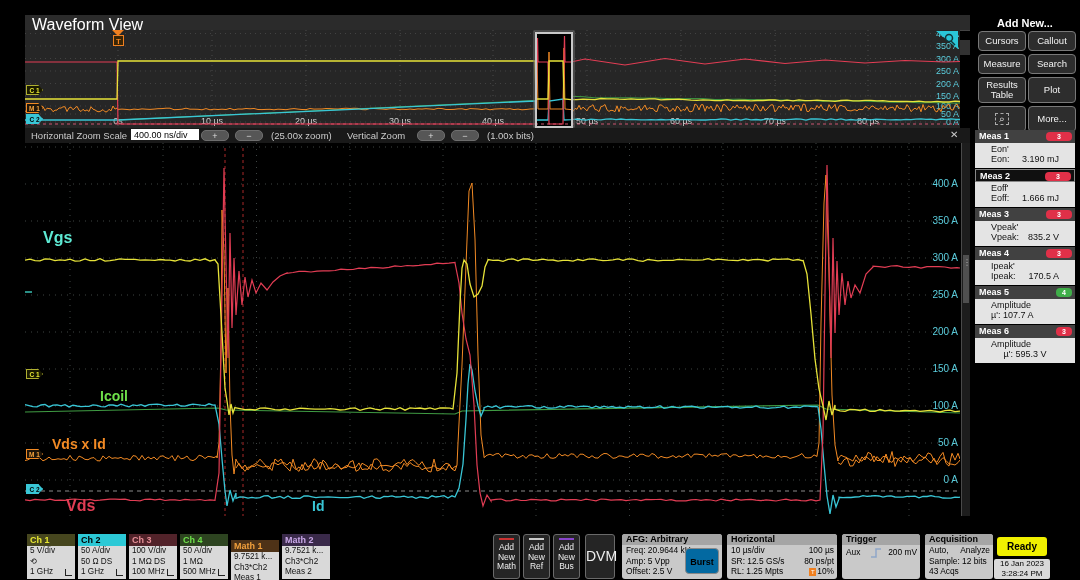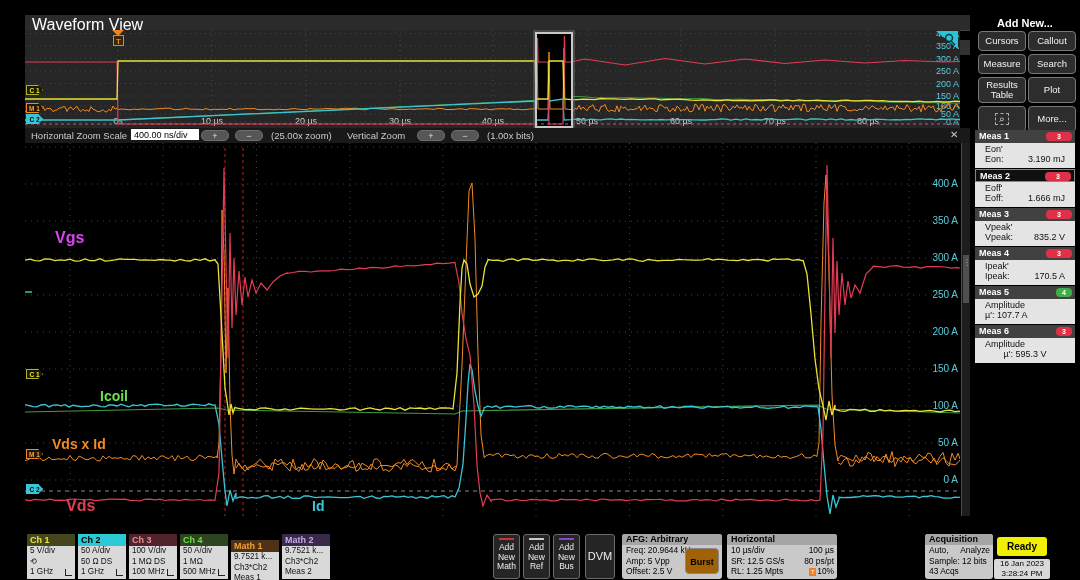--- a/index.html
+++ b/index.html
@@ -19,21 +19,21 @@
   .zbtn{position:absolute;height:11px;width:28px;top:2px;background:#565656;border-radius:5px;color:#ddd;
         text-align:center;line-height:10px;font-size:9px;border:1px solid #6e6e6e;box-sizing:border-box;}
   .zinput{position:absolute;top:1px;height:11px;width:62px;background:#fff;color:#000;border:none;font-size:9px;
           font-family:"Liberation Sans",sans-serif;padding:0 3px;}
   .rpanel{left:970px;top:0;width:110px;height:533px;background:#000;}
   .rp-title{position:absolute;left:0;width:100%;text-align:center;color:#fff;font-weight:bold;font-size:11px;}
   .rbtn{position:absolute;background:#2d2d2d;border:1px solid #787878;border-radius:4px;color:#f2f2f2;
         font-size:9.5px;text-align:center;display:flex;align-items:center;justify-content:center;line-height:10px;}
   .meas{position:absolute;left:5px;width:100px;}
   .meas .hd{height:13px;background:#414141;color:#fff;font-size:9px;font-weight:bold;line-height:13px;padding-left:4px;position:relative;}
-  .meas .bd{height:25px;background:#e4e4e4;color:#111;font-size:9px;padding:1px 10px;box-sizing:border-box;}
+  .meas .bd{height:25px;background:#e4e4e4;color:#111;font-size:9px;padding:1px 16px;box-sizing:border-box;}
   .pill{position:absolute;right:3px;top:2px;height:9px;border-radius:4px;color:#fff;font-size:7px;line-height:9px;text-align:center;}
   .badge{position:absolute;top:534px;width:48px;height:45px;background:#d9d9d9;}
   .badge .bh{height:12px;font-size:9px;font-weight:bold;line-height:12px;padding-left:3px;}
   .badge .br{font-size:8.2px;color:#111;padding-left:3px;height:10.5px;line-height:10.5px;white-space:nowrap;}
   .hook{position:absolute;right:3px;bottom:3px;width:6px;height:6px;border-left:1.5px solid #222;border-bottom:1.5px solid #222;}
   .addbtn{position:absolute;top:534px;width:27px;height:45px;background:#252525;border:1px solid #6a6a6a;border-radius:3px;
           box-sizing:border-box;color:#eee;font-size:8.5px;text-align:center;line-height:9.5px;padding-top:8px;}
   .addbtn .cbar{position:absolute;top:3px;left:5px;width:15px;height:2px;}
   .panel{position:absolute;top:534px;background:#c9c9c9;border-radius:3px;overflow:hidden;color:#000;}
   .panel .ph{height:11px;background:#a5a5a5;font-size:9px;font-weight:bold;line-height:11px;padding-left:4px;}
@@ -169,21 +169,21 @@
         <line x1="200" y1="5" x2="200" y2="373" stroke="#a82828" stroke-width="1" stroke-dasharray="3,3"></line>
         <line x1="218" y1="5" x2="218" y2="373" stroke="#a82828" stroke-width="1" stroke-dasharray="3,3"></line>
         <polyline points="0.0,269.0 193.0,265.0 201.0,267.0 430.0,271.0 437.0,268.0 793.0,262.0 801.0,266.0 935.0,270.0" fill="none" stroke="#3f9b43" stroke-width="1.2"></polyline>
         <polyline points="0.0,317.5 3.0,316.8 6.0,315.0 9.0,314.4 12.0,313.7 15.0,315.0 18.0,317.8 21.0,316.4 24.0,314.1 27.0,316.6 30.0,316.5 33.0,315.8 36.0,316.3 39.0,315.7 42.0,316.9 45.0,312.5 48.0,316.7 51.0,317.5 54.0,313.1 57.0,314.4 60.0,316.4 63.0,316.7 66.0,315.1 69.0,314.6 72.0,317.7 75.0,317.9 78.0,312.9 81.0,315.9 84.0,313.4 87.0,315.4 90.0,314.8 93.0,315.3 96.0,314.4 99.0,316.1 102.0,315.6 105.0,317.0 108.0,312.6 111.0,313.2 114.0,317.2 117.0,312.4 120.0,316.9 123.0,313.9 126.0,315.9 129.0,314.1 132.0,316.9 135.0,313.3 138.0,312.9 141.0,314.8 144.0,315.6 147.0,312.6 150.0,317.8 153.0,312.4 156.0,315.8 159.0,315.1 162.0,313.0 165.0,316.8 168.0,317.6 171.0,316.0 174.0,312.2 177.0,313.1 180.0,315.5 183.0,313.4 186.0,313.8 189.0,314.6 192.0,313.0 192.0,315.0 194.0,300.0 196.0,200.0 197.0,67.0 199.0,110.0 201.0,230.0 203.0,145.0 205.0,262.0 207.0,312.0 209.0,331.0 211.0,316.0 211.0,316.5 214.0,321.7 217.0,324.6 220.0,328.3 223.0,324.2 226.0,324.2 229.0,321.6 232.0,319.9 235.0,316.2 238.0,319.5 241.0,323.0 244.0,323.7 247.0,327.5 250.0,316.0 253.0,318.6 256.0,316.0 259.0,321.8 262.0,324.9 265.0,328.1 268.0,316.2 271.0,325.8 274.0,328.4 277.0,321.3 280.0,327.3 283.0,326.7 286.0,321.5 289.0,315.7 292.0,318.4 295.0,326.3 298.0,317.0 301.0,320.1 304.0,326.1 307.0,324.5 310.0,320.7 313.0,322.1 316.0,325.9 319.0,324.8 322.0,324.3 325.0,319.0 328.0,317.6 331.0,328.3 334.0,326.6 337.0,320.2 340.0,321.9 343.0,323.7 346.0,326.7 349.0,316.4 352.0,315.8 355.0,318.7 358.0,327.4 361.0,326.6 364.0,328.5 367.0,326.0 370.0,321.4 373.0,319.6 376.0,320.2 379.0,316.3 382.0,321.6 385.0,317.7 388.0,316.6 391.0,319.7 394.0,322.4 397.0,318.6 400.0,323.9 403.0,328.2 406.0,329.0 409.0,316.1 412.0,328.0 415.0,326.7 418.0,324.9 421.0,327.2 424.0,321.3 427.0,326.0 430.0,327.8 432.0,322.0 433.0,300.0 437.0,222.0 441.0,122.0 444.0,48.0 447.0,40.0 450.0,96.0 453.0,212.0 456.0,292.0 459.0,313.0 459.0,314.6 462.0,312.2 465.0,311.2 468.0,312.5 471.0,310.8 474.0,310.6 477.0,314.4 480.0,310.9 483.0,311.6 486.0,312.7 489.0,311.7 492.0,315.2 495.0,314.0 498.0,312.3 501.0,315.4 504.0,312.1 507.0,311.8 510.0,313.5 513.0,313.0 516.0,315.3 519.0,314.6 522.0,310.7 525.0,314.8 528.0,315.3 531.0,314.5 534.0,310.6 537.0,312.8 540.0,311.6 543.0,313.1 546.0,310.8 549.0,311.3 552.0,314.7 555.0,311.2 558.0,311.2 561.0,313.3 564.0,314.9 567.0,312.7 570.0,314.9 573.0,315.1 576.0,312.2 579.0,310.5 582.0,310.7 585.0,312.8 588.0,315.3 591.0,314.8 594.0,312.9 597.0,313.1 600.0,314.1 603.0,314.3 606.0,312.5 609.0,310.9 612.0,313.9 615.0,311.3 618.0,311.2 621.0,312.9 624.0,313.3 627.0,310.5 630.0,311.8 633.0,315.4 636.0,313.4 639.0,314.4 642.0,314.9 645.0,313.9 648.0,312.6 651.0,314.7 654.0,312.8 657.0,314.3 660.0,312.5 663.0,310.9 666.0,314.6 669.0,311.2 672.0,311.1 675.0,311.5 678.0,311.7 681.0,314.5 684.0,310.6 687.0,313.2 690.0,312.2 693.0,313.3 696.0,311.1 699.0,310.9 702.0,310.7 705.0,314.2 708.0,311.8 711.0,311.9 714.0,313.8 717.0,313.4 720.0,311.9 723.0,312.8 726.0,312.5 729.0,311.4 732.0,315.1 735.0,312.0 738.0,314.3 741.0,312.9 744.0,313.8 747.0,314.8 750.0,314.9 753.0,312.1 756.0,314.3 759.0,313.4 762.0,313.8 765.0,315.5 768.0,314.5 771.0,313.6 774.0,312.4 777.0,310.5 780.0,314.6 783.0,314.9 786.0,314.6 789.0,311.9 792.0,313.5 792.0,313.0 794.0,300.0 796.0,180.0 799.0,60.0 801.0,32.0 804.0,130.0 807.0,252.0 810.0,302.0 813.0,318.0 813.0,316.0 816.0,312.2 819.0,313.7 822.0,314.6 825.0,323.1 828.0,322.8 831.0,316.8 834.0,320.0 837.0,313.9 840.0,317.0 843.0,309.4 846.0,310.8 849.0,318.9 852.0,313.6 855.0,317.0 858.0,319.6 861.0,311.0 864.0,319.7 867.0,308.5 870.0,323.5 873.0,316.4 876.0,314.0 879.0,317.3 882.0,319.9 885.0,314.3 888.0,318.7 891.0,315.2 894.0,311.2 897.0,313.7 900.0,315.1 903.0,309.9 906.0,311.2 909.0,317.5 912.0,319.3 915.0,313.4 918.0,309.4 921.0,320.3 924.0,323.1 927.0,310.3 930.0,317.1 933.0,310.3 935.0,316.0" fill="none" stroke="#f28a24" stroke-width="1"></polyline>
         <polyline points="211.0,325.0 214.0,320.3 217.0,325.7 220.0,322.0 223.0,326.9 226.0,322.7 229.0,323.7 232.0,321.6 235.0,323.0 238.0,324.1 241.0,323.4 244.0,326.1 247.0,320.0 250.0,320.0 253.0,321.8 256.0,320.0 259.0,319.6 262.0,322.1 265.0,319.0 268.0,323.7 271.0,326.6 274.0,323.9 277.0,326.9 280.0,319.4 283.0,324.2 286.0,321.3 289.0,326.1 292.0,324.9 295.0,319.4 298.0,320.3 301.0,326.9 304.0,325.1 307.0,324.8 310.0,325.4 313.0,322.4 316.0,326.4 319.0,324.2 322.0,322.4 325.0,323.8 328.0,324.9 331.0,324.1 334.0,319.9 337.0,326.6 340.0,326.0 343.0,326.3 346.0,321.2 349.0,324.5 352.0,326.3 355.0,322.6 358.0,322.7 361.0,322.4 364.0,322.9 367.0,323.8 370.0,321.8 373.0,323.1 376.0,326.4 379.0,320.3 382.0,323.5 385.0,319.6 388.0,322.0 391.0,323.3 394.0,323.4 397.0,326.8 400.0,325.2 403.0,325.1 406.0,324.5 409.0,322.6 412.0,325.2 415.0,326.1 418.0,322.8 421.0,320.3 424.0,321.2 427.0,326.0 430.0,323.5 432.0,323.0" fill="none" stroke="#f28a24" stroke-width="1"></polyline>
         <polyline points="813.0,319.7 816.0,321.5 819.0,316.7 822.0,315.2 825.0,316.4 828.0,318.1 831.0,312.0 834.0,316.8 837.0,318.2 840.0,313.7 843.0,315.0 846.0,317.6 849.0,312.9 852.0,317.5 855.0,317.5 858.0,313.4 861.0,313.8 864.0,318.0 867.0,319.4 870.0,314.6 873.0,316.2 876.0,319.2 879.0,313.0 882.0,315.7 885.0,314.7 888.0,318.9 891.0,320.8 894.0,317.3 897.0,317.1 900.0,313.8 903.0,317.4 906.0,320.0 909.0,315.1 912.0,321.6 915.0,317.8 918.0,314.6 921.0,317.5 924.0,320.9 927.0,321.2 930.0,322.0 933.0,319.6 935.0,317.0" fill="none" stroke="#f28a24" stroke-width="1"></polyline>
         <polyline points="0.0,261.7 4.0,262.6 8.0,263.7 12.0,263.9 16.0,262.0 20.0,261.4 24.0,263.9 28.0,262.1 32.0,261.8 36.0,262.9 40.0,261.6 44.0,263.9 48.0,262.1 52.0,263.0 56.0,263.7 60.0,263.3 64.0,263.4 68.0,261.8 72.0,262.3 76.0,263.6 80.0,263.8 84.0,261.9 88.0,262.0 92.0,263.0 96.0,261.1 100.0,262.7 104.0,263.8 108.0,261.9 112.0,262.7 116.0,261.6 120.0,263.2 124.0,261.6 128.0,261.3 132.0,261.2 136.0,261.7 140.0,262.9 144.0,262.3 148.0,262.3 152.0,261.3 156.0,263.0 160.0,263.1 164.0,262.0 168.0,261.2 172.0,261.6 176.0,262.2 180.0,262.7 184.0,260.8 188.0,262.2 190.0,262.0 194.0,281.0 197.0,316.0 200.0,348.0 202.0,363.0 205.0,347.0 208.0,358.0 211.0,350.0 211.0,355.3 215.0,354.0 219.0,354.2 223.0,355.2 227.0,354.3 231.0,355.1 235.0,354.7 239.0,352.9 243.0,352.7 247.0,355.2 251.0,354.4 255.0,353.4 259.0,355.3 263.0,353.0 267.0,355.3 271.0,355.2 275.0,355.3 279.0,353.0 283.0,352.9 287.0,353.8 291.0,354.7 295.0,354.1 299.0,354.2 303.0,354.0 307.0,354.1 311.0,354.4 315.0,354.7 319.0,354.7 323.0,354.7 327.0,354.1 331.0,353.7 335.0,353.5 339.0,355.3 343.0,354.0 347.0,352.9 351.0,355.0 355.0,355.4 359.0,353.4 363.0,353.7 367.0,352.8 371.0,354.0 375.0,353.9 379.0,353.2 383.0,354.4 387.0,353.7 391.0,355.4 395.0,353.9 399.0,354.5 403.0,355.2 407.0,352.8 411.0,354.0 415.0,353.4 419.0,352.7 423.0,355.1 427.0,352.8 430.0,354.0 434.0,345.0 438.0,321.0 441.0,276.0 443.0,241.0 445.0,221.0 447.0,227.0 450.0,248.0 453.0,263.0 456.0,273.0 459.0,266.0 459.0,264.6 463.0,263.1 467.0,264.3 471.0,262.8 475.0,265.2 479.0,263.7 483.0,263.2 487.0,263.5 491.0,264.2 495.0,263.3 499.0,263.2 503.0,262.7 507.0,262.9 511.0,264.8 515.0,265.0 519.0,263.5 523.0,265.0 527.0,265.1 531.0,264.6 535.0,263.3 539.0,264.4 543.0,262.6 547.0,262.9 551.0,264.1 555.0,263.4 559.0,263.2 563.0,263.4 567.0,264.8 571.0,263.2 575.0,264.7 579.0,263.1 583.0,264.3 587.0,263.5 591.0,264.6 595.0,264.2 599.0,265.0 603.0,263.2 607.0,263.8 611.0,263.8 615.0,263.2 619.0,265.0 623.0,264.4 627.0,264.7 631.0,264.1 635.0,262.7 639.0,265.3 643.0,264.7 647.0,263.5 651.0,264.4 655.0,264.8 659.0,263.5 663.0,263.4 667.0,263.1 671.0,264.0 675.0,265.2 679.0,265.1 683.0,263.2 687.0,264.2 691.0,264.3 695.0,263.9 699.0,263.6 703.0,263.5 707.0,264.9 711.0,264.2 715.0,265.2 719.0,264.6 723.0,264.1 727.0,264.3 731.0,263.0 735.0,264.6 739.0,264.8 743.0,265.3 747.0,264.8 751.0,264.7 755.0,264.2 759.0,263.1 763.0,265.4 767.0,264.3 771.0,264.0 775.0,264.7 779.0,263.0 783.0,263.1 787.0,263.5 791.0,263.3 793.0,264.0 796.0,286.0 799.0,321.0 802.0,353.0 805.0,371.0 808.0,352.0 811.0,364.0 814.0,356.0 814.0,354.3 818.0,354.6 822.0,354.5 826.0,354.5 830.0,354.0 834.0,353.9 838.0,352.6 842.0,353.3 846.0,353.0 850.0,352.6 854.0,353.0 858.0,354.2 862.0,353.2 866.0,352.9 870.0,354.0 874.0,354.2 878.0,354.1 882.0,353.3 886.0,353.4 890.0,353.1 894.0,354.8 898.0,353.5 902.0,353.5 906.0,352.7 910.0,353.7 914.0,353.8 918.0,355.0 922.0,355.1 926.0,355.2 930.0,354.1 934.0,354.3 935.0,354.0" fill="none" stroke="#39c6d6" stroke-width="1.3"></polyline>
         <polyline points="0.0,356.8 5.0,357.6 10.0,356.4 15.0,356.8 20.0,357.2 25.0,356.1 30.0,357.4 35.0,357.2 40.0,357.3 45.0,356.4 50.0,356.0 55.0,356.5 60.0,357.0 65.0,356.3 70.0,357.6 75.0,357.2 80.0,356.6 85.0,356.1 90.0,356.2 95.0,356.3 100.0,356.2 105.0,357.4 110.0,357.5 115.0,357.8 120.0,356.3 125.0,356.2 130.0,356.9 135.0,356.1 140.0,357.5 145.0,356.9 150.0,356.9 155.0,357.5 160.0,356.3 165.0,356.8 170.0,357.0 175.0,356.5 180.0,357.5 185.0,356.8 190.0,357.4 190.0,357.0 194.0,330.0 197.0,150.0 199.0,25.0 201.0,120.0 203.0,215.0 205.0,90.0 207.0,185.0 209.0,115.0 211.0,172.0 214.0,128.0 217.0,162.0 220.0,134.0 223.0,154.0 227.0,137.0 231.0,150.0 236.0,140.0 242.0,147.0 248.0,139.0 255.0,133.0 262.0,130.0 262.0,130.3 268.0,129.5 274.0,128.4 280.0,128.4 286.0,129.0 292.0,128.2 298.0,127.8 304.0,127.9 310.0,127.5 316.0,126.1 322.0,126.6 328.0,126.5 334.0,125.1 340.0,125.7 346.0,124.3 352.0,124.7 358.0,125.2 364.0,124.4 370.0,122.9 376.0,123.5 382.0,122.5 388.0,122.9 394.0,122.4 400.0,121.7 406.0,121.7 412.0,120.2 418.0,120.6 424.0,120.1 430.0,119.4 430.0,120.0 434.0,140.0 437.0,170.0 441.0,196.0 445.0,212.0 449.0,262.0 452.0,322.0 455.0,350.0 458.0,363.0 462.0,352.0 466.0,358.0 466.0,357.1 471.0,356.4 476.0,356.0 481.0,357.9 486.0,357.7 491.0,356.4 496.0,357.5 501.0,357.5 506.0,356.3 511.0,356.6 516.0,357.1 521.0,356.6 526.0,357.8 531.0,357.9 536.0,356.1 541.0,356.9 546.0,356.7 551.0,356.6 556.0,357.5 561.0,356.2 566.0,357.0 571.0,357.9 576.0,356.0 581.0,356.3 586.0,357.1 591.0,356.8 596.0,356.6 601.0,357.6 606.0,357.0 611.0,356.5 616.0,357.7 621.0,356.3 626.0,356.7 631.0,356.5 636.0,356.4 641.0,357.5 646.0,356.6 651.0,357.8 656.0,357.8 661.0,357.8 666.0,356.9 671.0,356.5 676.0,357.3 681.0,356.6 686.0,357.0 691.0,358.0 696.0,356.2 701.0,357.2 706.0,357.8 711.0,356.2 716.0,357.1 721.0,356.6 726.0,356.3 731.0,357.1 736.0,357.7 741.0,356.8 746.0,357.3 751.0,358.0 756.0,357.0 761.0,356.2 766.0,357.4 771.0,356.9 776.0,357.7 781.0,357.9 786.0,356.6 791.0,357.8 795.0,357.0 798.0,290.0 800.0,150.0 802.0,22.0 804.0,120.0 806.0,215.0 808.0,95.0 810.0,190.0 812.0,118.0 814.0,172.0 817.0,130.0 820.0,162.0 823.0,138.0 826.0,155.0 830.0,142.0 835.0,150.0 841.0,131.0 848.0,124.0 848.0,123.1 854.0,123.6 860.0,124.3 866.0,123.0 872.0,122.7 878.0,124.1 884.0,124.4 890.0,123.7 896.0,125.1 902.0,123.7 908.0,123.5 914.0,123.6 920.0,124.0 926.0,125.2 932.0,124.6 935.0,125.0" fill="none" stroke="#e23d54" stroke-width="1.2"></polyline>
         <polyline points="0.0,117.2 5.0,116.1 10.0,117.7 15.0,117.8 20.0,116.0 25.0,116.1 30.0,117.6 35.0,116.9 40.0,117.3 45.0,116.2 50.0,118.1 55.0,117.9 60.0,115.9 65.0,117.7 70.0,117.7 75.0,115.7 80.0,118.1 85.0,117.6 90.0,116.8 95.0,115.8 100.0,116.3 105.0,116.4 110.0,116.3 115.0,117.1 120.0,116.8 125.0,117.1 130.0,117.3 135.0,116.5 140.0,117.0 145.0,117.2 150.0,118.0 155.0,116.4 160.0,117.6 165.0,118.0 170.0,116.1 175.0,117.3 180.0,115.8 185.0,118.0 190.0,116.7 190.0,117.0 193.0,121.0 197.0,190.0 200.0,245.0 202.0,258.0 204.0,272.0 206.0,261.0 208.0,270.0 210.0,264.0 210.0,264.7 215.0,265.6 220.0,266.6 225.0,266.3 230.0,267.0 235.0,265.1 240.0,265.0 245.0,265.6 250.0,266.6 255.0,267.0 260.0,265.8 265.0,267.1 270.0,266.1 275.0,265.1 280.0,265.5 285.0,265.8 290.0,266.1 295.0,266.1 300.0,266.2 305.0,265.6 310.0,266.1 315.0,267.0 320.0,266.7 325.0,265.4 330.0,264.8 335.0,267.3 340.0,265.8 345.0,264.9 350.0,266.2 355.0,267.0 360.0,265.2 365.0,265.5 370.0,266.6 375.0,264.7 380.0,267.2 385.0,264.9 390.0,265.3 395.0,265.0 400.0,266.0 405.0,264.8 410.0,266.4 415.0,264.9 420.0,265.0 425.0,265.1 428.0,266.0 432.0,230.0 435.0,160.0 437.0,125.0 439.0,117.0 442.0,121.0 445.0,141.0 449.0,154.0 453.0,151.0 457.0,143.0 460.0,124.0 463.0,117.0 463.0,116.6 468.0,117.3 473.0,117.1 478.0,118.3 483.0,116.4 488.0,115.8 493.0,117.9 498.0,115.9 503.0,116.0 508.0,117.3 513.0,117.0 518.0,116.2 523.0,117.2 528.0,117.0 533.0,118.1 538.0,117.4 543.0,117.3 548.0,118.2 553.0,116.5 558.0,117.7 563.0,116.1 568.0,115.8 573.0,116.9 578.0,117.6 583.0,117.3 588.0,116.8 593.0,115.8 598.0,117.3 603.0,115.8 608.0,116.2 613.0,117.6 618.0,118.3 623.0,116.5 628.0,117.1 633.0,117.8 638.0,117.4 643.0,117.3 648.0,117.4 653.0,116.4 658.0,116.7 663.0,116.8 668.0,117.2 673.0,117.1 678.0,116.8 683.0,115.7 688.0,117.1 693.0,116.1 698.0,116.7 703.0,117.2 708.0,117.3 713.0,117.6 718.0,116.3 723.0,117.5 728.0,116.7 733.0,116.4 738.0,117.0 743.0,118.0 748.0,116.0 753.0,116.4 758.0,116.1 763.0,115.8 768.0,117.4 773.0,116.5 778.0,117.9 778.0,117.0 782.0,131.0 786.0,171.0 790.0,216.0 794.0,246.0 798.0,263.0 801.0,277.0 804.0,258.0 807.0,272.0 810.0,262.0 810.0,266.3 815.0,267.9 820.0,268.3 825.0,266.3 830.0,266.7 835.0,267.5 840.0,266.2 845.0,268.4 850.0,268.3 855.0,266.5 860.0,267.8 865.0,267.2 870.0,268.1 875.0,268.0 880.0,267.5 885.0,267.7 890.0,267.4 895.0,268.3 900.0,267.8 905.0,267.3 910.0,268.1 915.0,269.0 920.0,267.7 925.0,267.2 930.0,268.6 935.0,268.1 935.0,268.0" fill="none" stroke="#e7e339" stroke-width="1.3"></polyline>
       </svg>
-      <div class="wavelab" style="left: 18px; top: 86px; color: #d946ef; font-size: 16px; margin-left: 12px;">Vgs</div>
+      <div class="wavelab" style="left: 18px; top: 86px; color: #5eead4; font-size: 16px;">Vgs</div>
       <div class="wavelab" style="left: 75px; top: 245px; color: rgb(110, 224, 74); font-size: 14px;">Icoil</div>
       <div class="wavelab" style="left: 27px; top: 293px; color: rgb(242, 138, 36); font-size: 14px;">Vds x Id</div>
       <div class="wavelab" style="left: 41px; top: 354px; color: rgb(226, 61, 84); font-size: 16px;">Vds</div>
       <div class="wavelab" style="left: 287px; top: 355px; color: rgb(57, 198, 214); font-size: 14px;">Id</div>
       <div class="chtag" style="left: 1px; top: 226px; background: rgb(26, 26, 0); border: 1px solid rgb(176, 176, 48); color: rgb(232, 232, 50); box-sizing: border-box;">C 1</div>
       <div class="chtag" style="left: 1px; top: 306px; background: rgb(32, 22, 10); border: 1px solid rgb(242, 138, 36); color: rgb(242, 160, 60); box-sizing: border-box;">M 1</div>
       <div class="chtag" style="left: 1px; top: 341px; background: rgb(57, 198, 214); border: 1px solid rgb(57, 198, 214); color: rgb(0, 0, 0); box-sizing: border-box;">C 2</div>
       <div style="position: absolute; left: 0px; top: 148px; width: 7px; height: 2px; background: rgb(42, 143, 134);"></div>
     </div>
 
@@ -302,34 +302,40 @@
         <div>Add</div>
         <div>New</div>
         <div>Ref</div>
       </div>
       <div class="addbtn" style="left: 553px; top: 3px;">
         <div class="cbar" style="background: rgb(136, 68, 204);"></div>
         <div>Add</div>
         <div>New</div>
         <div>Bus</div>
       </div>
-      <div class="addbtn" style="left: 585px; top: 3px; width: 30px; line-height: 27px; font-size: 11px;">DVM</div>
+      <div class="addbtn" style="left: 585px; top: 3px; width: 30px; line-height: 27px; font-size: 14px;">DVM</div>
       <div class="panel" style="left: 622px; width: 100px; height: 45px; top: 3px;">
         <div class="ph">AFG: Arbitrary</div>
         <div class="pr">Freq: 20.9644 kHz</div>
         <div class="pr">Amp: 5 Vpp</div>
         <div class="pr">Offset: 2.5 V</div>
-        <div style="position: absolute; right: 3px; top: 14px; width: 34px; height: 26px; background: #a16207; border: 1px solid rgb(136, 136, 136); border-radius: 4px; font-size: 9px; font-weight: bold; text-align: center; line-height: 26px; box-sizing: border-box;">Burst</div>
+        <div style="position: absolute; right: 3px; top: 14px; width: 34px; height: 26px; background: #0369a1; border: 1px solid rgb(136, 136, 136); border-radius: 4px; font-size: 9px; font-weight: bold; text-align: center; line-height: 26px; box-sizing: border-box;">Burst</div>
       </div>
       <div class="panel" style="left: 727px; width: 110px; height: 45px; top: 3px;">
         <div class="ph">Horizontal</div>
         <div class="pr" style="position: relative;"><div style="display: inline;">10 µs/div</div><div style="position: absolute; right: 3px; top: 0px;"><div style="display: inline;">100 µs</div></div></div>
         <div class="pr" style="position: relative;"><div style="display: inline;">SR: 12.5 GS/s</div><div style="position: absolute; right: 3px; top: 0px;"><div style="display: inline;">80 ps/pt</div></div></div>
         <div class="pr" style="position: relative;"><div style="display: inline;">RL: 1.25 Mpts</div><div style="position: absolute; right: 3px; top: 0px;"><div style="display: inline-block; width: 7px; height: 8px; background: rgb(240, 128, 32); color: rgb(255, 255, 255); font-size: 6px; line-height: 8px; text-align: center; margin-right: 1px;">T</div><div style="display: inline;">10%</div></div></div>
       </div>
+      <div class="panel" style="left: 842px; width: 78px; height: 45px; top: 3px;">
+        <div class="ph">Trigger</div>
+        <div class="pr" style="position: relative; margin-top: 2px;"><div style="display: inline;">Aux</div><svg width="12" height="10" style="left:28px;top:1px">
+            <polyline points="1,9 6,9 6,1 11,1" fill="none" stroke="#8fa6c8" stroke-width="1.5"></polyline>
+          </svg><div style="position: absolute; right: 3px; top: 0px;">200 mV</div></div>
+      </div>
       <div class="panel" style="left: 925px; width: 68px; height: 45px; top: 3px;">
         <div class="ph">Acquisition</div>
         <div class="pr" style="position: relative;"><div style="display: inline;">Auto,</div><div style="position: absolute; right: 3px; top: 0px;">Analyze</div></div>
         <div class="pr">Sample: 12 bits</div>
         <div class="pr">43 Acqs</div>
       </div>
     </div>
 
   <div class="ready">Ready</div>
   <div class="dtbox">

